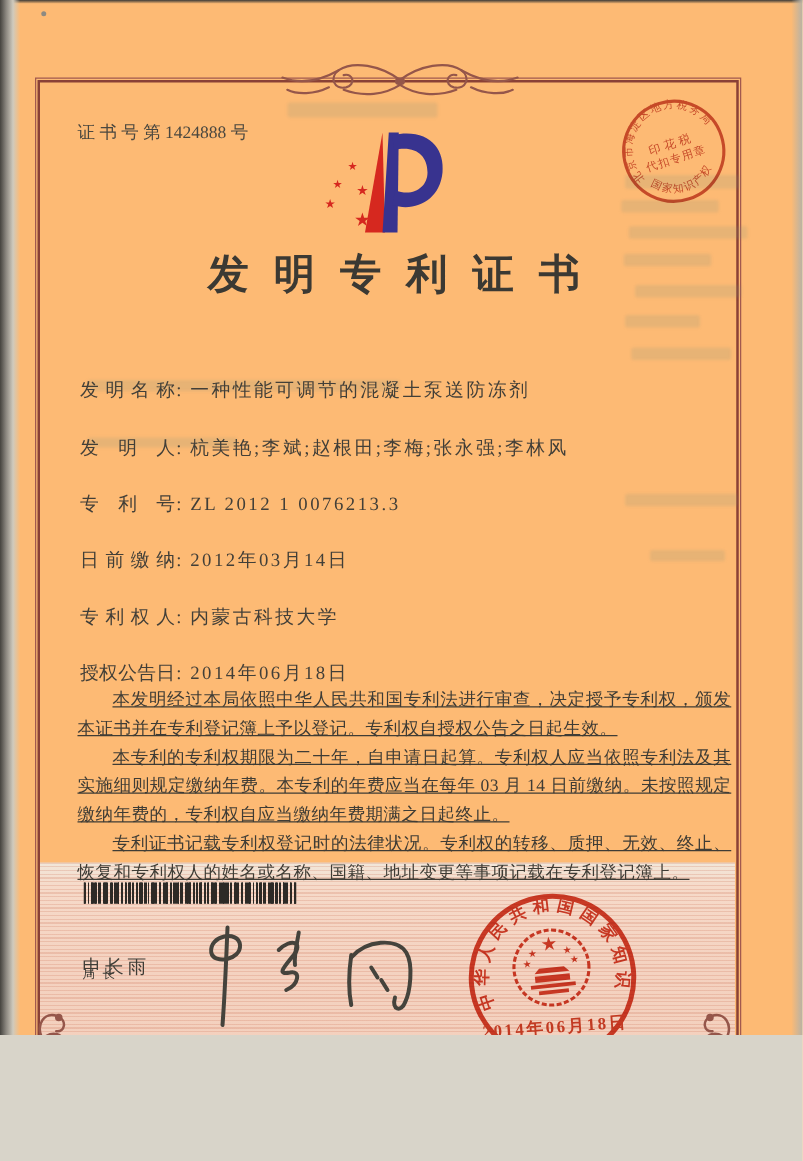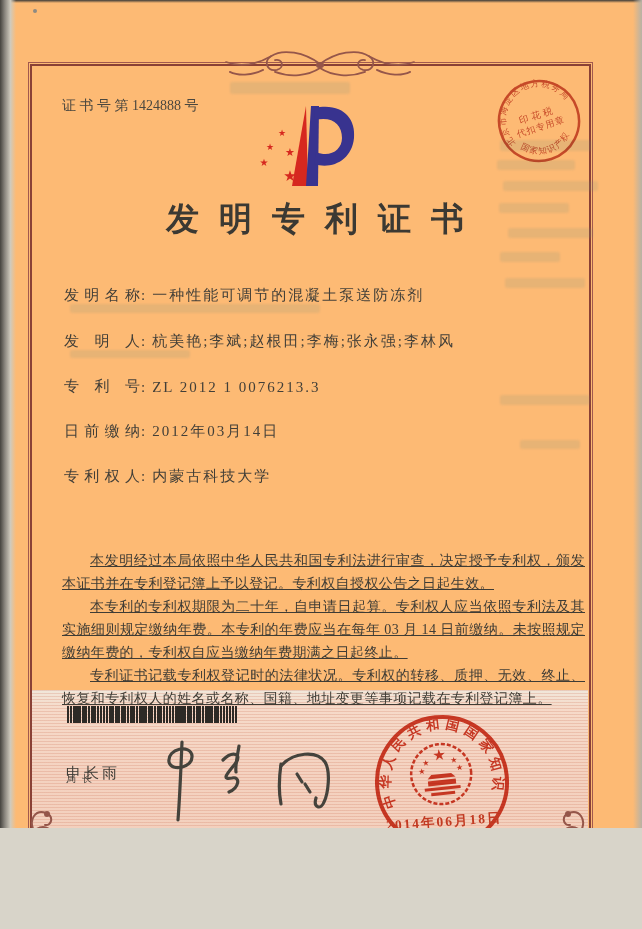--- a/index.html
+++ b/index.html
@@ -22,21 +22,21 @@
   .band::after{content:"";position:absolute;inset:0;
     background:repeating-linear-gradient(180deg,rgba(201,106,78,0.22) 0 1px,rgba(0,0,0,0) 1px 3px);}
   
   .bt{position:absolute;background:rgba(120,145,125,0.16);filter:blur(1.3px);border-radius:2px;z-index:1;}
   
   .cert-no{position:absolute;left:62px;top:97px;font-size:14px;color:#4a473f;z-index:3;}
   .title{position:absolute;left:0;width:100%;top:197px;text-align:center;font-size:33px;font-weight:700;
     letter-spacing:20px;padding-left:8px;box-sizing:border-box;color:#3b3933;z-index:3;}
   
   .field{position:absolute;left:64px;font-size:15px;color:#423f38;z-index:3;white-space:nowrap;}
-  .flabel{display:inline-block;width:76px;text-align:justify;text-align-last:justify;vertical-align:bottom;}
+  .flabel{display:inline-block;width:76px;text-align:justify;text-align-last:justify;vertical-align:bottom;margin-top:17px;}
   .fcolon{display:inline-block;margin:0 7px 0 1px;}
   .fvalue{letter-spacing:2px;margin-top:16px;}
   
   .body-text{position:absolute;left:62px;top:549px;width:523px;font-size:14px;line-height:23px;
     text-align:justify;color:#3f3c35;z-index:3;text-decoration:underline;}
   .body-text p{margin:0;text-indent:2em;letter-spacing:0.4px;}
   
   .barcode{position:absolute;left:67px;top:706px;width:170px;height:17px;z-index:4;
     background-image:
       repeating-linear-gradient(90deg,#2d2a26 0 1.5px,transparent 1.5px 3px),
@@ -163,20 +163,23 @@
   </div>
   <div class="field" style="top:377px">
     <span class="flabel">专利号</span><span class="fcolon">:</span><span class="fvalue">ZL 2012 1 0076213.3</span>
   </div>
   <div class="field" style="top:422px">
     <span class="flabel">日前缴纳</span><span class="fcolon">:</span><span class="fvalue">2012年03月14日</span>
   </div>
   <div class="field" style="top:467px">
     <span class="flabel">专利权人</span><span class="fcolon">:</span><span class="fvalue">内蒙古科技大学</span>
   </div>
+  <div class="field" style="top:512px">
+    <span class="flabel">授权公告日</span><span class="fcolon">:</span><span class="fvalue">2014年06月18日</span>
+  </div>
 
   <div class="body-text">
     <p>本发明经过本局依照中华人民共和国专利法进行审查，决定授予专利权，颁发本证书并在专利登记簿上予以登记。专利权自授权公告之日起生效。</p>
     <p>本专利的专利权期限为二十年，自申请日起算。专利权人应当依照专利法及其实施细则规定缴纳年费。本专利的年费应当在每年 03 月 14 日前缴纳。未按照规定缴纳年费的，专利权自应当缴纳年费期满之日起终止。</p>
     <p>专利证书记载专利权登记时的法律状况。专利权的转移、质押、无效、终止、恢复和专利权人的姓名或名称、国籍、地址变更等事项记载在专利登记簿上。</p>
   </div>
 
   <div class="barcode"></div>
 
   <div class="signer-title">局长</div>

